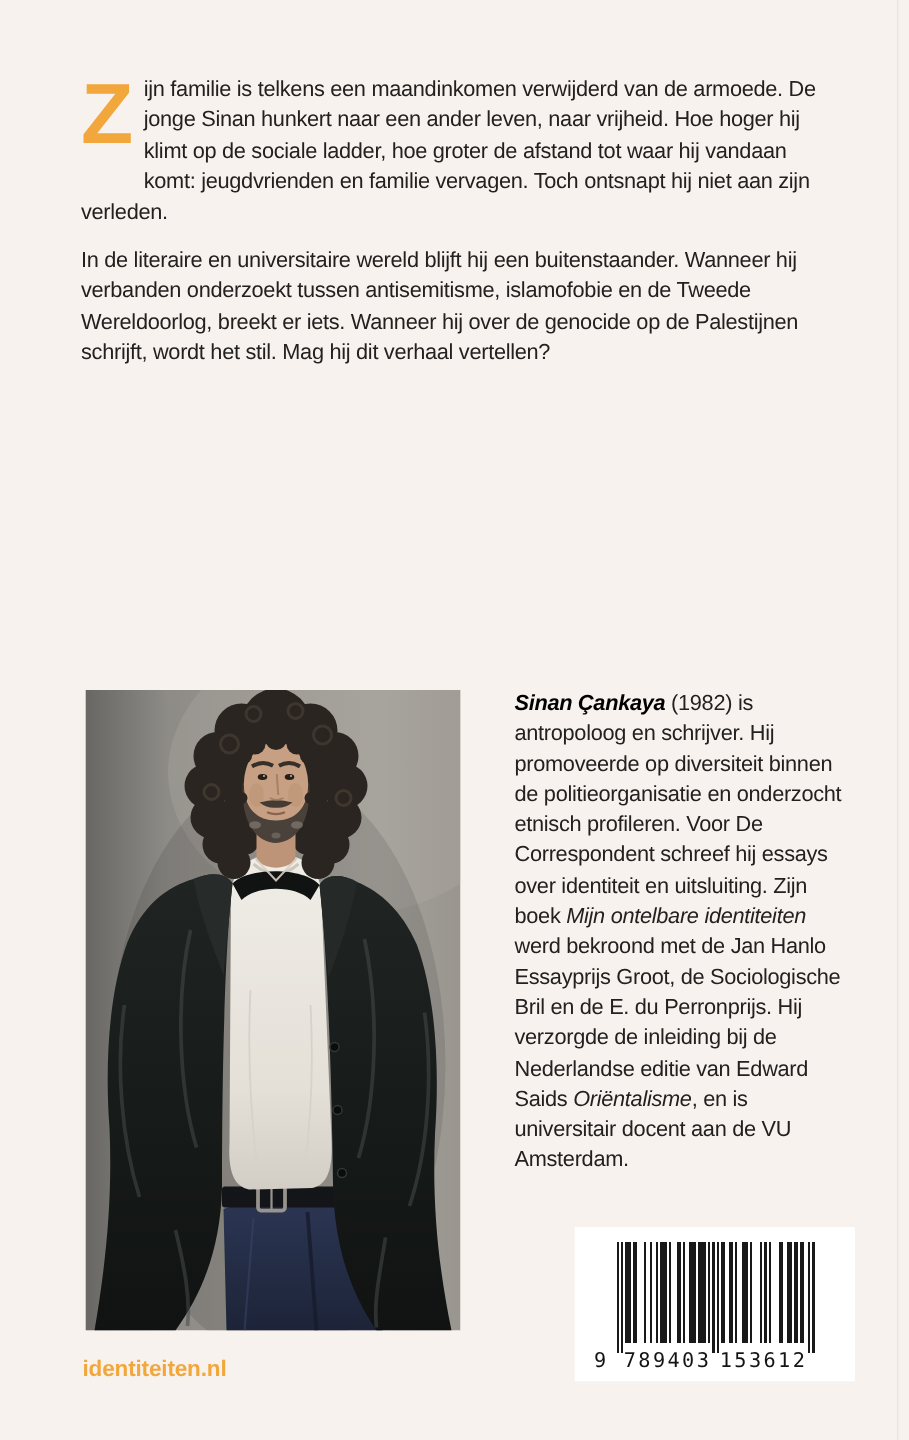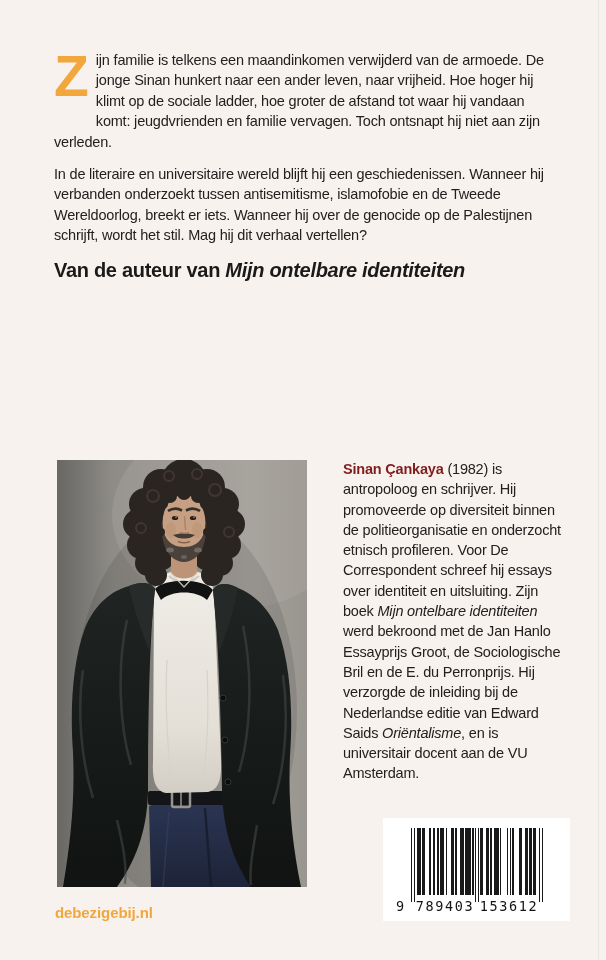--- a/index.html
+++ b/index.html
@@ -21,40 +21,39 @@
     letter-spacing:-0.3px;color:#1b1a19;
   }
   .tagline em{font-style:italic;}
   
   .photo{position:absolute;left:57px;top:460px;width:250px;height:427px;display:block;}
   
   .bio{
     position:absolute;left:343px;top:459px;width:226px;
     font-size:14.5px;line-height:20.3px;letter-spacing:-0.2px;color:#222120;
   }
-  .bio .author-name{color:#7f1d1d;font-weight:bold;}
+  .bio .author-name{color:#000000;font-weight:bold;font-style:italic;}
   .bio em{font-style:italic;}
   
   .website{
     position:absolute;left:55px;top:904px;font-size:15px;font-weight:bold;
     color:#f2a73c;letter-spacing:-0.1px;text-decoration:none;
   }
   
   .barcode{position:absolute;left:383px;top:818px;width:187px;height:103px;}
   .barcode svg{display:block;}
 </style>
 </head>
 <body>
 
 <div class="cover">
 
   <div class="text-block">
     <p class="para"><span class="dropcap">Z</span><span>ijn familie is telkens een maandinkomen verwijderd van de armoede. De jonge Sinan hunkert naar een ander leven, naar vrijheid. Hoe hoger hij klimt op de sociale ladder, hoe groter de afstand tot waar hij vandaan komt: jeugdvrienden en familie vervagen. Toch ontsnapt hij niet aan zijn verleden.</span></p>
-    <p class="para">In de literaire en universitaire wereld blijft hij een geschiedenissen. Wanneer hij verbanden onderzoekt tussen antisemitisme, islamofobie en de Tweede Wereldoorlog, breekt er iets. Wanneer hij over de genocide op de Palestijnen schrijft, wordt het stil. Mag hij dit verhaal vertellen?</p>
-    <h2 class="tagline"><span>Van de auteur van </span><em>Mijn ontelbare identiteiten</em></h2>
+    <p class="para">In de literaire en universitaire wereld blijft hij een buitenstaander. Wanneer hij verbanden onderzoekt tussen antisemitisme, islamofobie en de Tweede Wereldoorlog, breekt er iets. Wanneer hij over de genocide op de Palestijnen schrijft, wordt het stil. Mag hij dit verhaal vertellen?</p>
   </div>
 
   <svg class="photo" viewBox="0 0 250 427" width="250" height="427" aria-hidden="true">
     <defs>
       <linearGradient id="wallG" x1="0" y1="0" x2="1" y2="0">
         <stop offset="0" stop-color="#868480"></stop>
         <stop offset="0.45" stop-color="#96938d"></stop>
         <stop offset="0.78" stop-color="#a3a09a"></stop>
         <stop offset="1" stop-color="#99958f"></stop>
       </linearGradient>
@@ -192,21 +191,21 @@
       <circle cx="166" cy="238" r="3"></circle>
       <circle cx="168" cy="280" r="3"></circle>
       <circle cx="171" cy="322" r="3"></circle>
     </g>
   </svg>
 
   <div class="bio">
     <span class="author-name">Sinan Çankaya</span><span> (1982) is antropoloog en schrijver. Hij promoveerde op diversiteit binnen de politieorganisatie en onderzocht etnisch profileren. Voor De Correspondent schreef hij essays over identiteit en uitsluiting. Zijn boek </span><em>Mijn ontelbare identiteiten</em><span> werd bekroond met de Jan Hanlo Essayprijs Groot, de Sociologische Bril en de E. du Perronprijs. Hij verzorgde de inleiding bij de Nederlandse editie van Edward Saids </span><em>Oriëntalisme</em><span>, en is universitair docent aan de VU Amsterdam.</span>
   </div>
 
-  <div class="website">debezigebij.nl</div>
+  <div class="website">identiteiten.nl</div>
 
   <div class="barcode">
     <svg viewBox="0 0 187 103" width="187" height="103">
       <rect x="0" y="0" width="187" height="103" fill="#ffffff"></rect>
       <g id="barcode-bars" fill="#191919" shape-rendering="crispEdges">
           <rect x="28.00" y="10" width="1.44" height="74"></rect>
           <rect x="30.78" y="10" width="1.44" height="74"></rect>
           <rect x="33.56" y="10" width="1.44" height="67"></rect>
           <rect x="34.95" y="10" width="1.44" height="67"></rect>
           <rect x="36.34" y="10" width="1.44" height="67"></rect>

